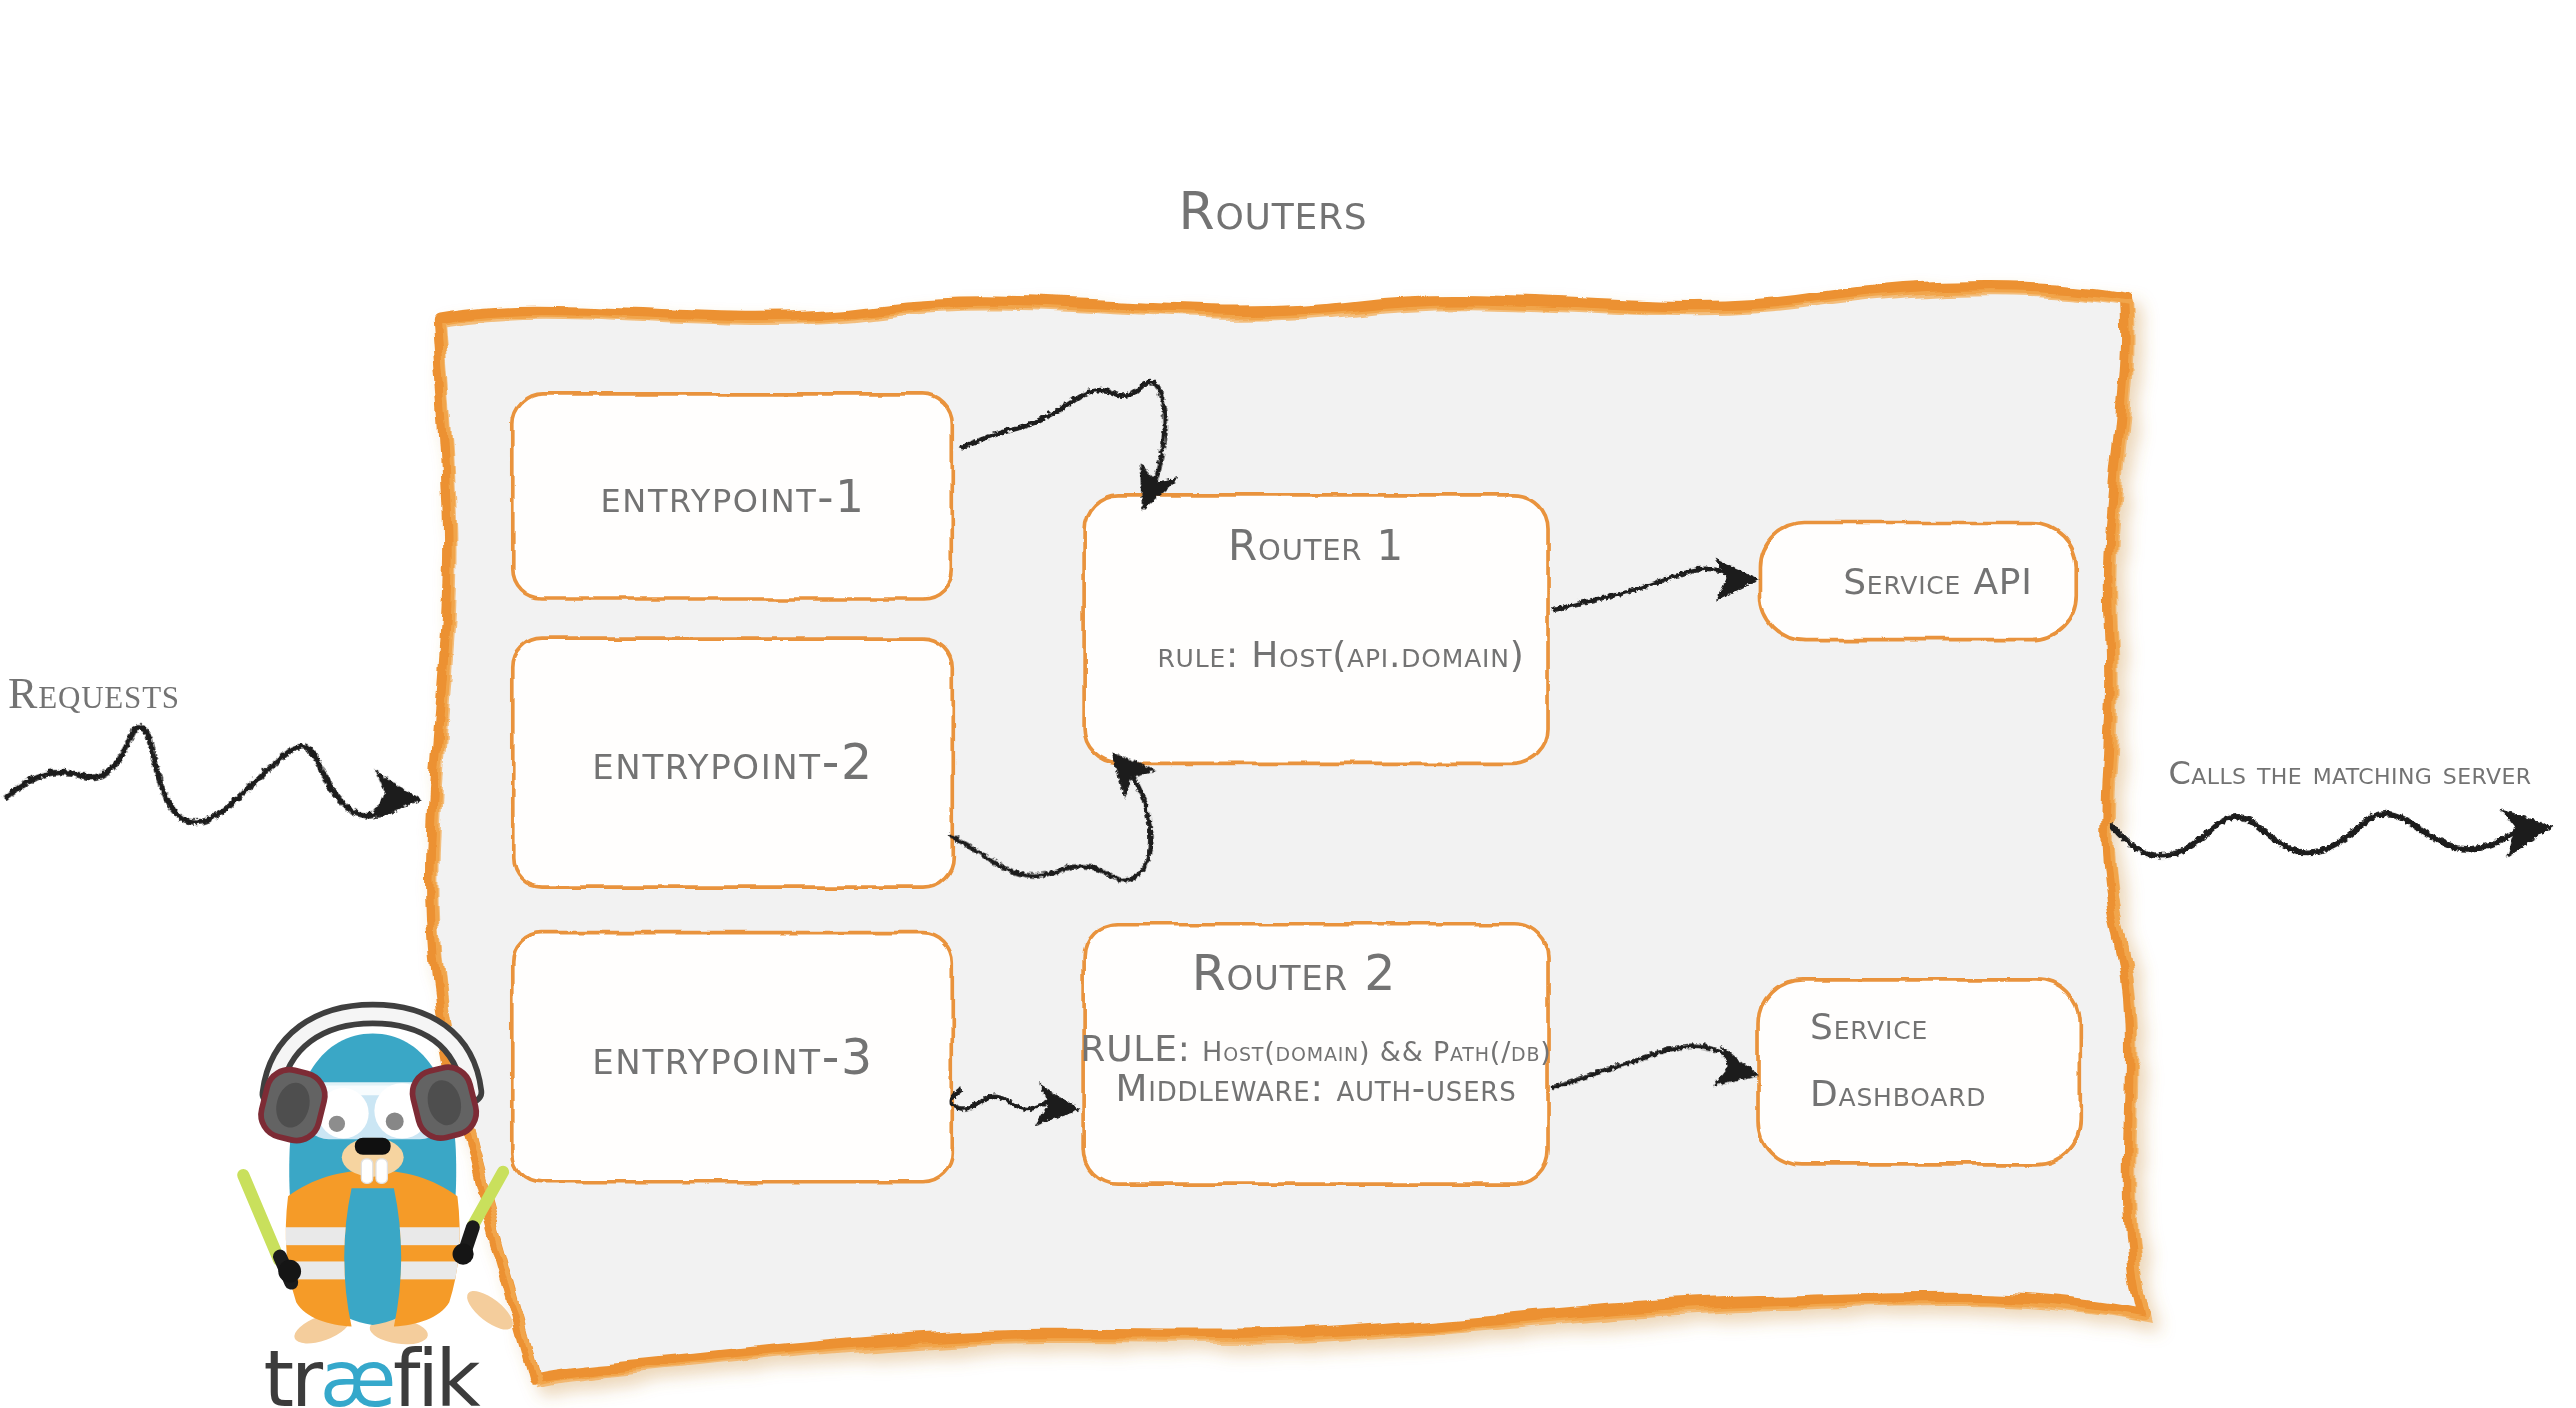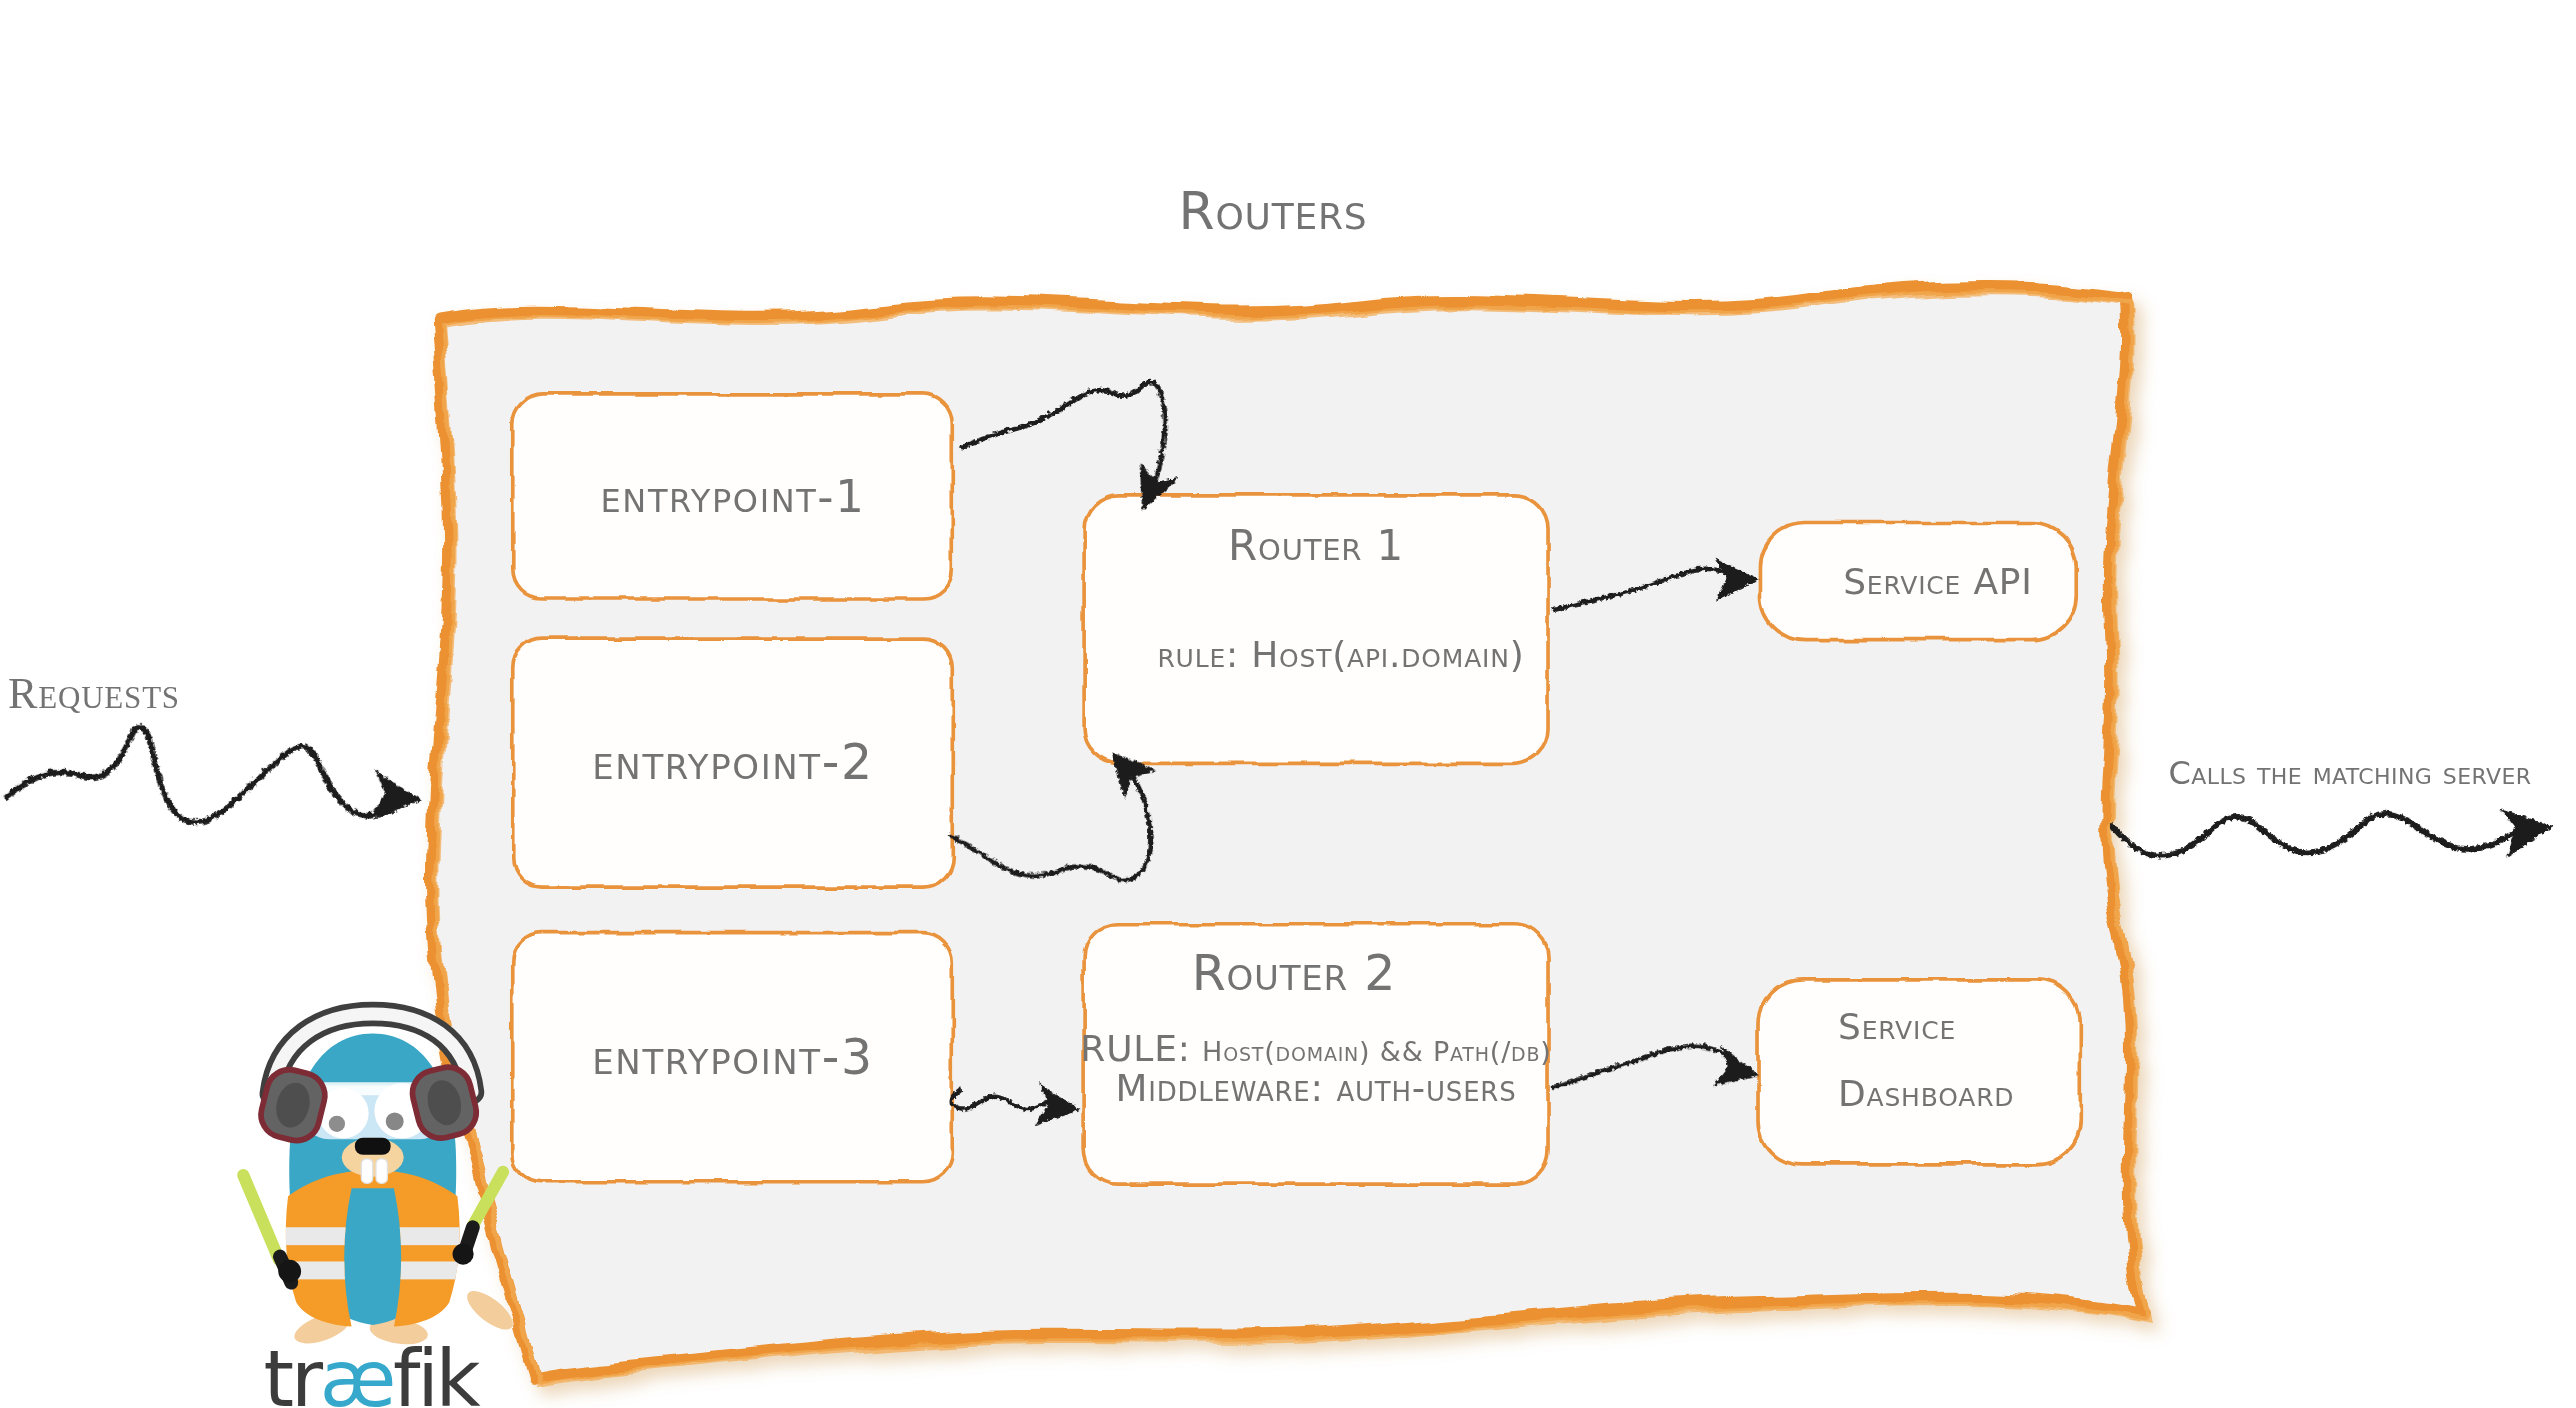--- a/index.html
+++ b/index.html
@@ -24,21 +24,21 @@
   .ep3      {left:513px;  top:933px; width:440px; height:249px; font-size:49px; letter-spacing:1.6px;}
   .r1title  {left:1084px; top:513px;  width:464px; height:65px;  font-size:42px;}
   .r1rule   {left:1084px; top:625px;  width:464px; height:59px;  font-size:36px;margin-left:25px;}
   .r2title  {left:1084px; top:942px; width:420px; height:62px;  font-size:49px;}
   .r2rule   {left:1084px; top:1008px; width:464px; height:50px;  font-size:27px; align-items:baseline; gap:11.4px;margin-top:20px;}
   .r2rule .rlabel{font-size:36px;}
   .r2mw     {left:1084px; top:1061px; width:464px; height:55px;  font-size:37px;}
   .s1       {left:1760px; top:523px;  width:316px; height:117px; font-size:36px;margin-left:20px;}
   .s2       {left:1758px; top:986px; width:322px; height:174px; font-size:36px;
              flex-direction:column; align-items:flex-start; justify-content:flex-start;
-             padding-left:80px; box-sizing:border-box; padding-top:8.1px; line-height:1.85;}
+             padding-left:52px; box-sizing:border-box; padding-top:8.1px; line-height:1.85;}
   .req      {left:8.1px;   top:661px;  width:260px; height:65px;  font-size:44px; justify-content:flex-start;font-family:Liberation Serif, serif;}
   .calls    {left:2124px; top:746px;  width:452px; height:54px;  font-size:32px; letter-spacing:0.4px;}
   .wordmark {left:232px;  top:1338px; width:277px; height:81px; font-size:78px;
              font-variant:normal; letter-spacing:-3.3px; color:#3c3c3c; z-index:7; font-weight:500;}
   .wordmark .ae{color:#35a8cb;}
 </style>
 </head>
 <body>
 
 <div id="stage">

